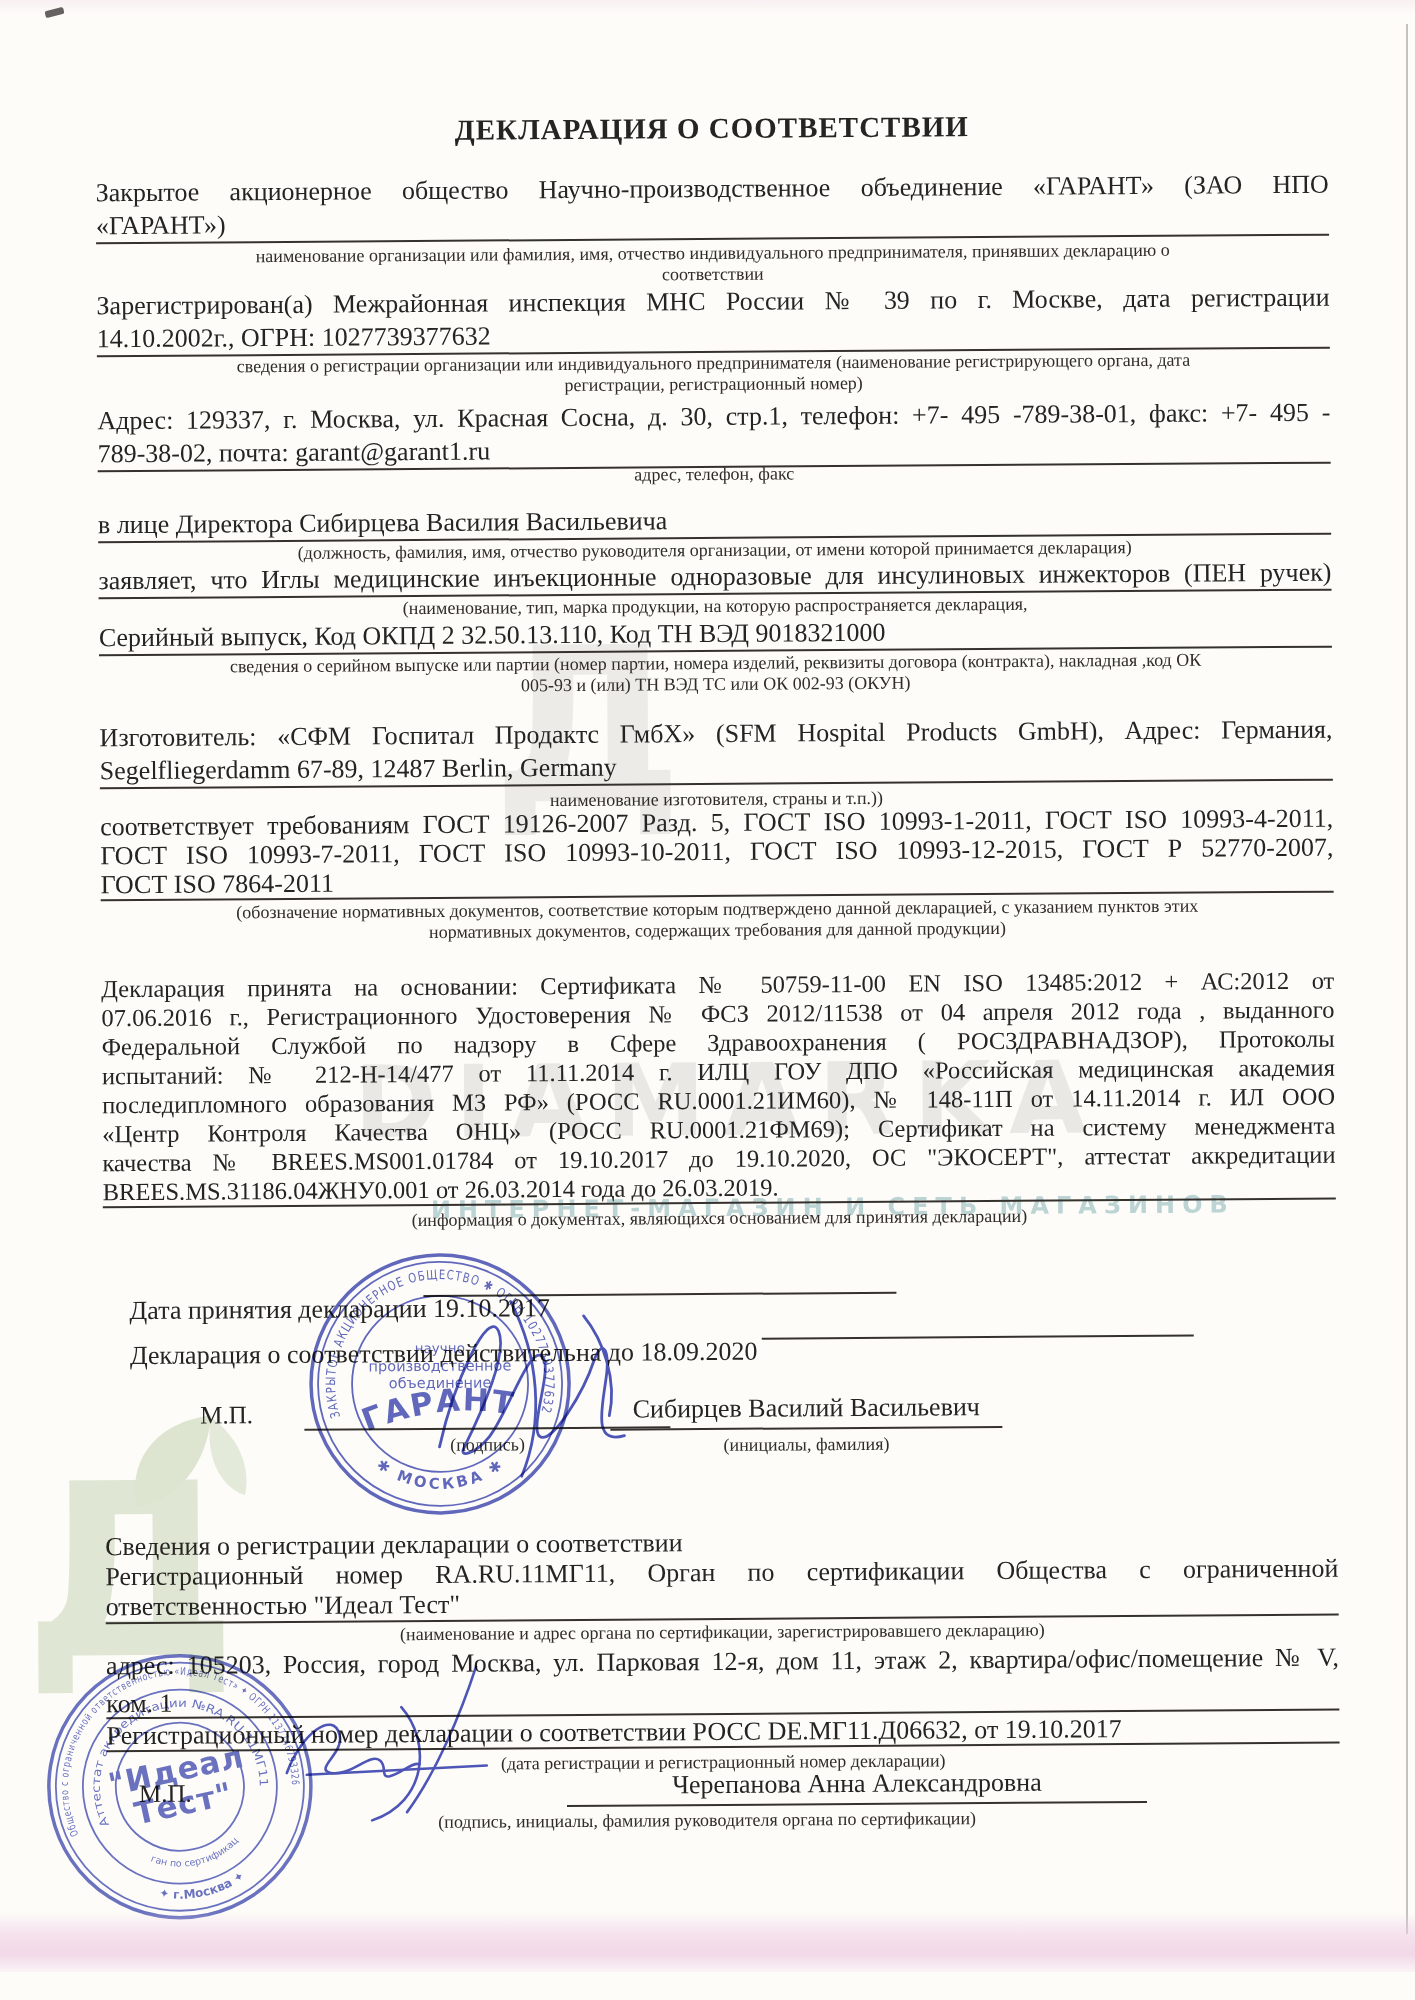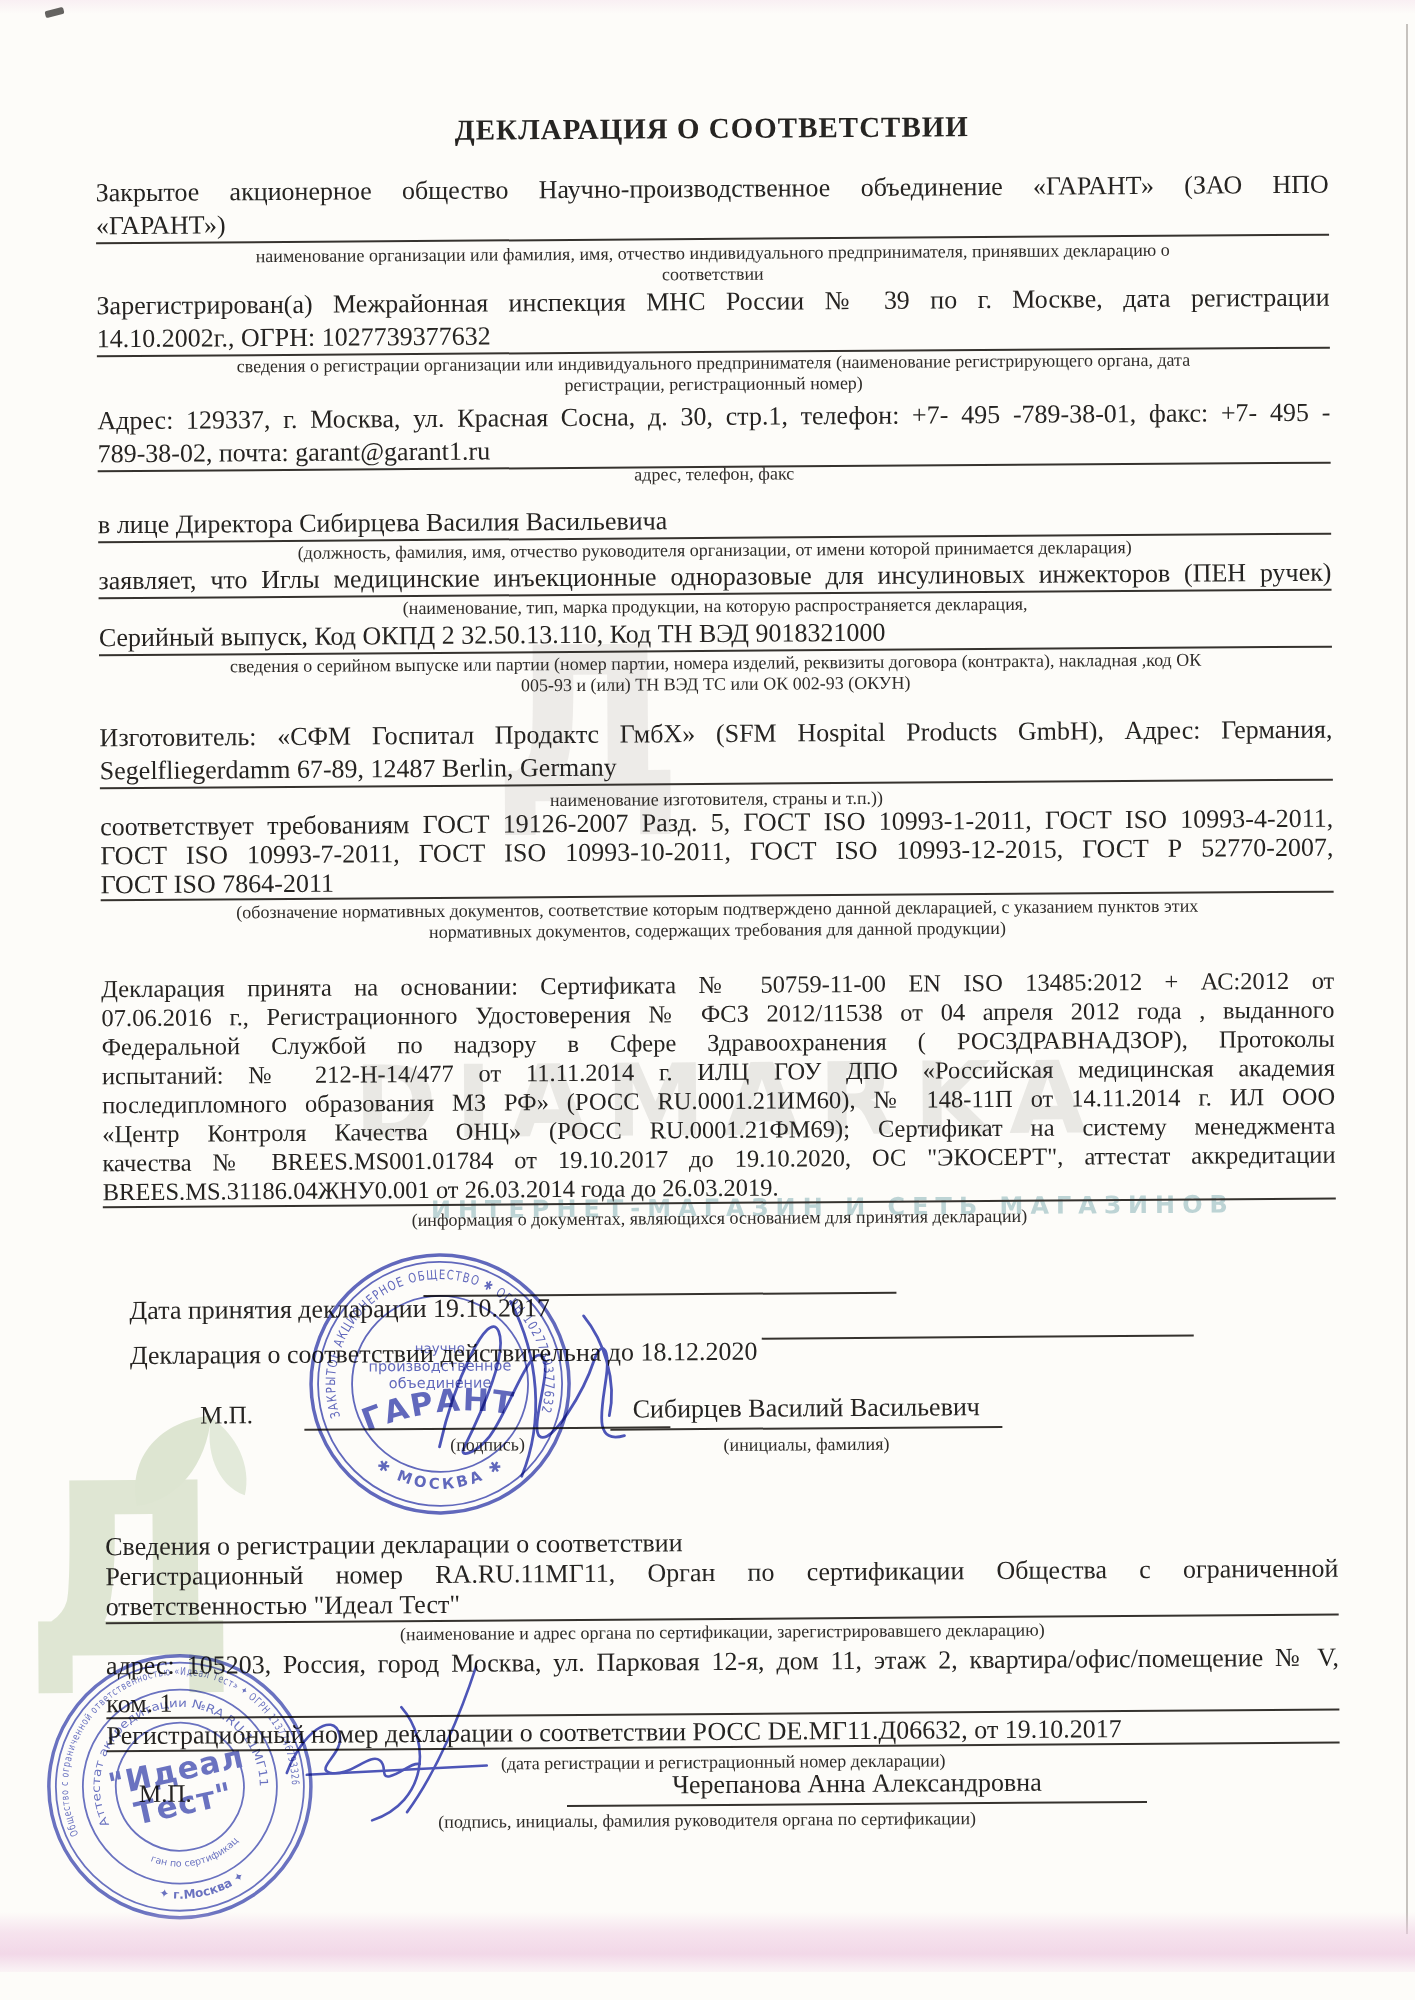--- a/index.html
+++ b/index.html
@@ -133,21 +133,21 @@
   <div class="abs col cap" style="top:1208px;">
     <div>(информация о документах, являющихся основанием  для принятия декларации)</div>
   </div>
 
   <div class="abs" style="left:100px;top:1262px;font-size:26px;white-space:pre;">
     <span>Дата принятия декларации </span><span>19.10.2017</span>
   </div>
   <div class="hr" style="left:420px;top:1293px;width:473px;"></div>
 
   <div class="abs" style="left:100px;top:1307px;font-size:26px;white-space:pre;">
-    <span>Декларация о соответствии действительна до </span><span>18.12.2020</span>
+    <span>Декларация о соответствии действительна до </span><span>18.09.2020</span>
   </div>
   <div class="hr" style="left:758px;top:1338px;width:432px;"></div>
 
   <div class="abs mp" style="left:196px;top:1398px;">М.П.</div>
   <div class="hr" style="left:300px;top:1426px;width:366px;"></div>
   <div class="abs cap" style="left:300px;top:1433px;width:366px;">(подпись)</div>
   <div class="abs center" style="left:606px;top:1394px;width:392px;font-size:26px;">Сибирцев Василий Васильевич</div>
   <div class="hr" style="left:606px;top:1428px;width:392px;"></div>
   <div class="abs cap" style="left:606px;top:1435px;width:392px;">(инициалы, фамилия)</div>
 

